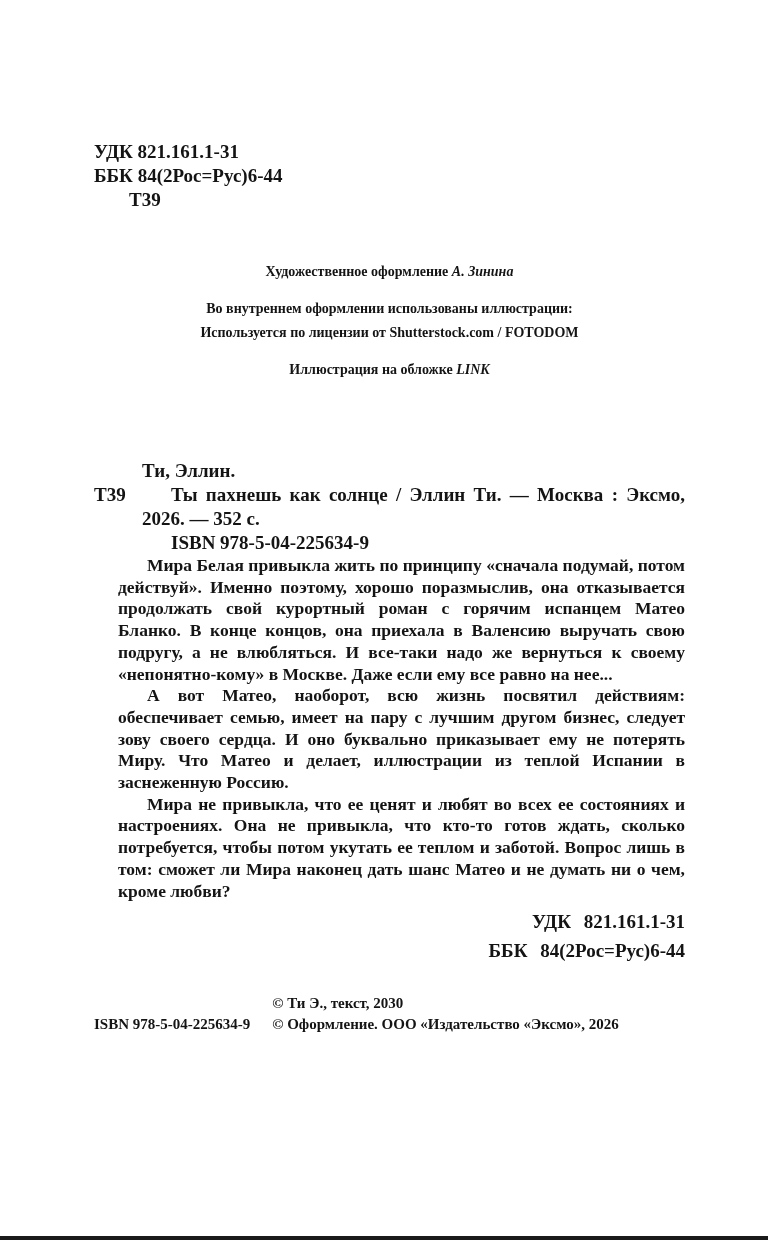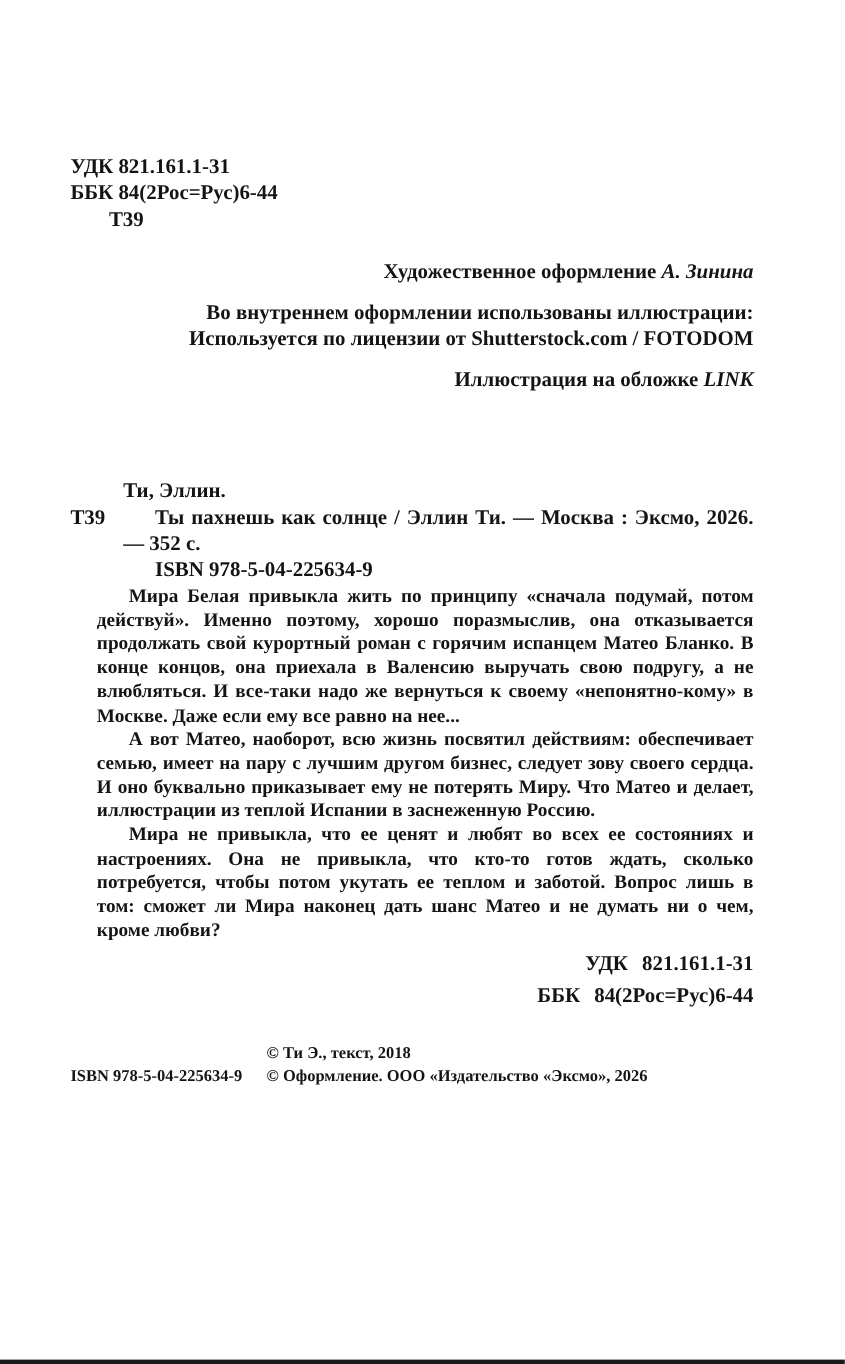--- a/index.html
+++ b/index.html
@@ -11,28 +11,28 @@
     position: relative;
     margin: 0 auto;
     font-family: "Liberation Serif", serif;
     font-weight: bold;
     color: #141414;
     overflow: hidden;
   }
   .page {
     position: absolute;
     inset: 0;
-    padding: 140px 83px 0 64px;
+    padding: 140px 83px 0 94px;
   }
   
   .top-codes { font-size: 19px; line-height: 24px; }
   .top-codes .author-code-line { padding-left: 35px; }
 
   
-  .centered { text-align: right; margin-top: 24px; font-size: 19px; line-height: 24px; }
+  .centered { text-align: center; margin-top: 48px; font-size: 14px; line-height: 24px; }
   .centered .group { margin-top: 13px; }
   .italic { font-style: italic; }
 
   
   .catalog { margin-top: 77px; font-size: 19px; line-height: 24px; }
   .catalog-author { margin-left: 48px; }
   .catalog-entry { margin-left: 48px; text-indent: 29px; position: relative; text-align: justify; }
   .entry-code { position: absolute; left: -48px; top: 0; text-indent: 0; }
   .catalog-isbn { margin-left: 77px; }
 
@@ -91,20 +91,20 @@
   </div>
 
   <div class="bottom-codes">
     <div>УДК 821.161.1-31</div>
     <div>ББК 84(2Рос=Рус)6-44</div>
   </div>
 
   <div class="footer">
     <span class="footer-isbn">ISBN 978-5-04-225634-9</span>
     <div class="footer-copy">
-      <div>© Ти Э., текст, 2018</div>
+      <div>© Ти Э., текст, 2030</div>
       <div>© Оформление. ООО «Издательство «Эксмо», 2026</div>
     </div>
   </div>
 
 </div>
 
 <div class="page-edge"></div>
 
 </body></html>

